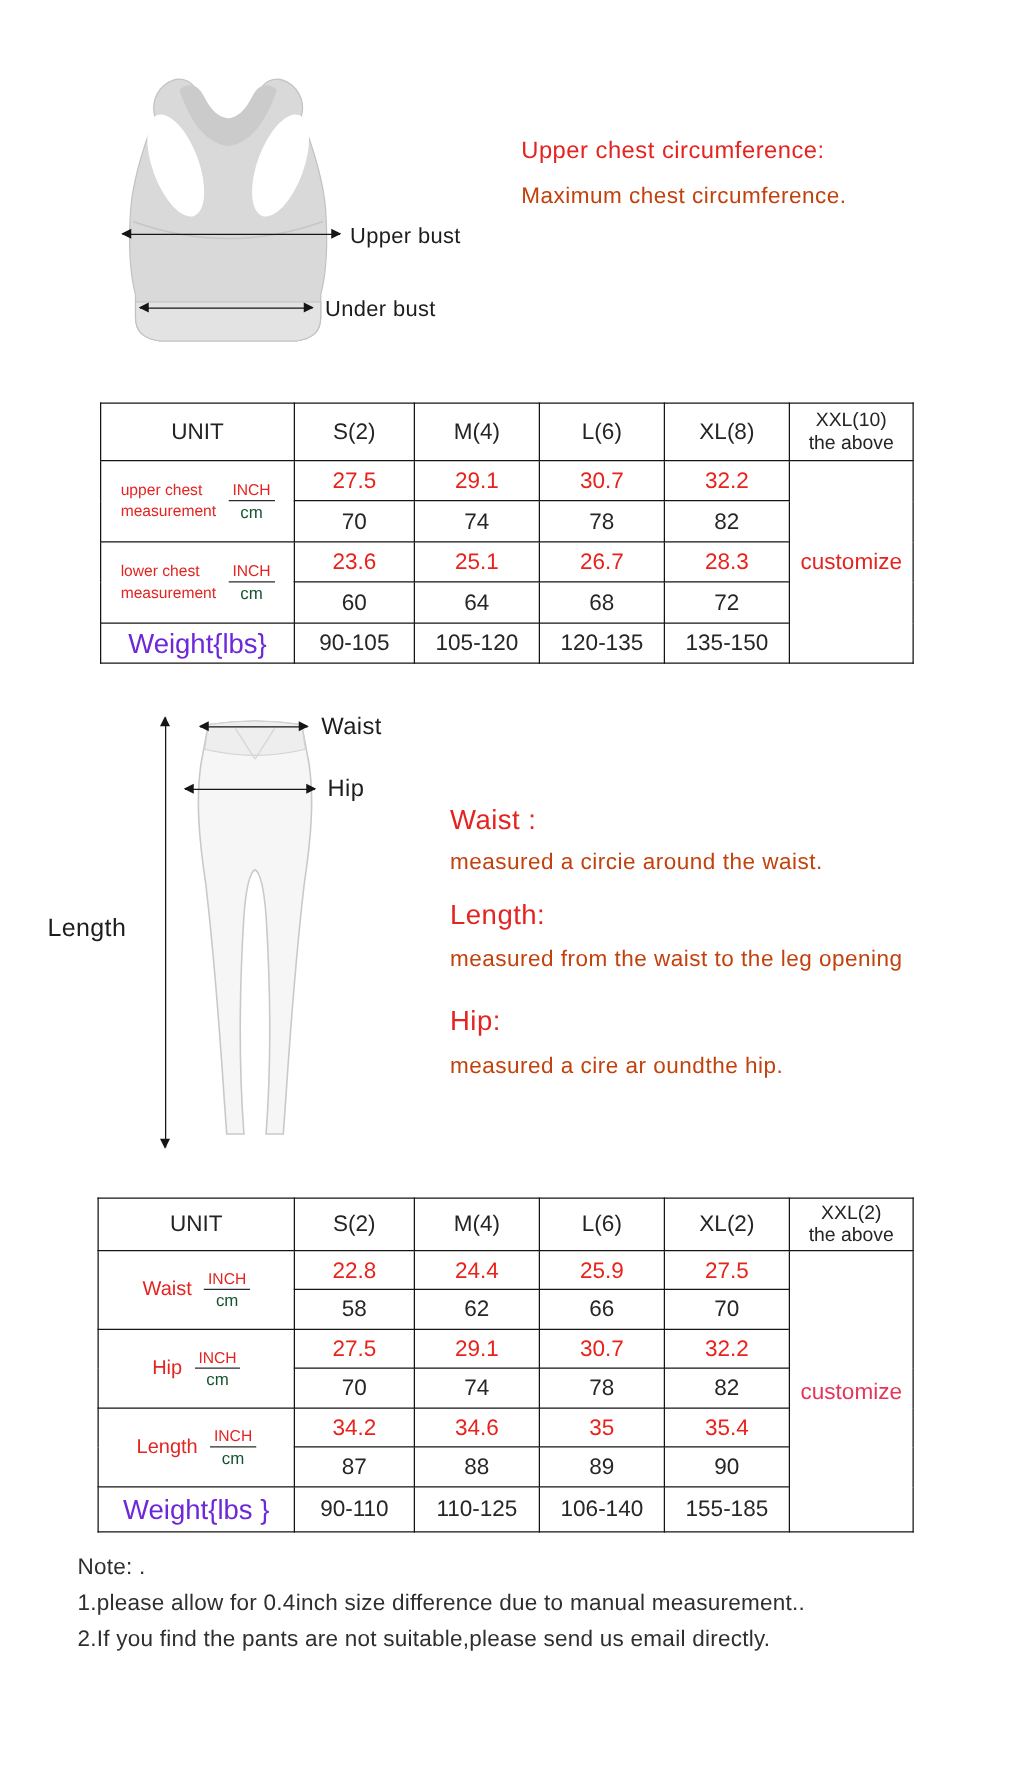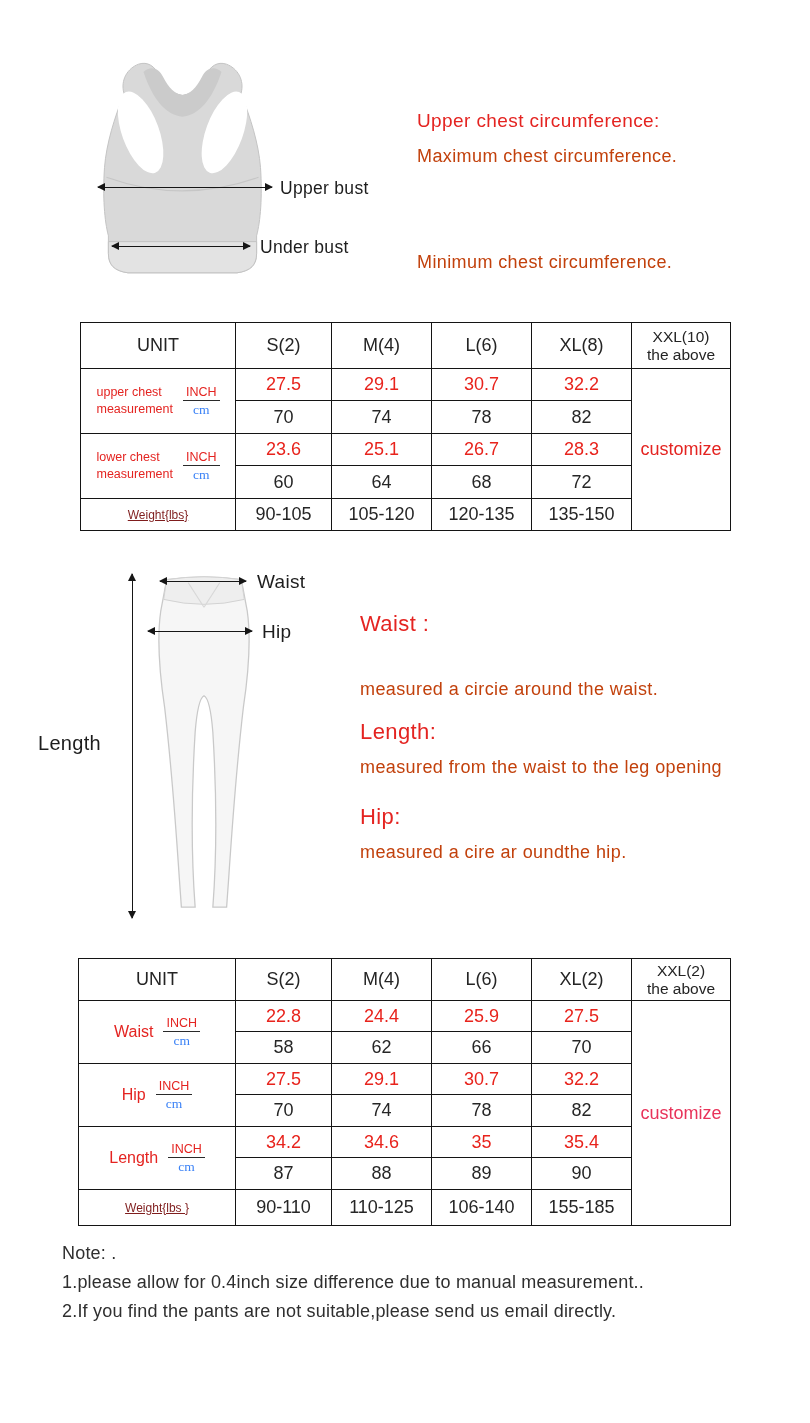--- a/index.html
+++ b/index.html
@@ -32,29 +32,29 @@
   
   table.size-table { position:absolute; border-collapse:collapse; table-layout:fixed; background:#fff; }
   table.size-table td, table.size-table th {
     border:1.8px solid #141414; padding:0; text-align:center; vertical-align:middle;
     font-weight:normal; overflow:hidden;
   }
   th.hdr { font-size:18px; color:#242424; }
   th.hdr-xxl { font-size:15.5px; color:#242424; line-height:1.15; }
   td.val-red  { color:#e8231c; font-size:18px; }
   td.val-dark { color:#262626; font-size:18px; }
-  td.weight-lbl { color:#7f1d1d; font-size:12px;text-decoration:underline; }
+  td.weight-lbl { color:#6d28d9; font-size:22px; }
   td.customize-red     { color:#e42421; font-size:18px; }
   td.customize-crimson { color:#e8335a; font-size:18px; }
   .label-flex { display:flex; align-items:center; justify-content:center; gap:10px; }
   .lbl-2line { font-size:12.5px; color:#e42421; text-align:left; line-height:1.35; }
   .lbl-1line { font-size:16px; color:#e42421; }
   .frac { display:inline-flex; flex-direction:column; align-items:center; line-height:1.15; }
   .frac .fr-top { color:#e42421; font-size:12.5px; border-bottom:1.4px solid #2a2a2a; padding:0 3px 1px; }
-  .frac .fr-bot { color:#3b82f6; font-size:13.5px; padding-top:1px;font-family:Liberation Serif, serif; }
+  .frac .fr-bot { color:#14532d; font-size:13.5px; padding-top:1px; }
 
   
   .note-line  { position:absolute; left:62px; font-size:18px; color:#2f2f2f; letter-spacing:.2px; white-space:nowrap; }
   .note-serif { font-family:"Liberation Serif", serif; letter-spacing:.6px; }
 </style>
 </head>
 <body>
 
 <div class="page">
 
@@ -68,21 +68,20 @@
   </svg>
 
   <div class="arrow-h" style="left:98px;top:187px;width:174px;"></div>
   <div class="diagram-label" style="left:280px;top:178px;">Upper bust</div>
 
   <div class="arrow-h" style="left:112px;top:246px;width:138px;"></div>
   <div class="diagram-label" style="left:260px;top:237px;">Under bust</div>
 
   <div class="red-heading" style="left:417px;top:110px;">Upper chest circumference:</div>
   <div class="dark-desc" style="left:417px;top:146px;">Maximum chest circumference.</div>
-  <div class="dark-desc" style="left:417px;top:252px;">Minimum chest circumference.</div>
 
   <table class="size-table" style="left:80px;top:322px;width:650px;">
     <colgroup>
       <col style="width:155px">
         <col style="width:96px">
         <col style="width:100px">
       <col style="width:100px">
         <col style="width:100px">
         <col style="width:99px">
     </colgroup>
@@ -165,21 +164,21 @@
 
   <div class="arrow-h" style="left:160px;top:581px;width:86px;"></div>
   <div class="diagram-label" style="left:257px;top:571px;font-size:19px;">Waist</div>
 
   <div class="arrow-h" style="left:148px;top:631px;width:104px;"></div>
   <div class="diagram-label" style="left:262px;top:621px;font-size:19px;">Hip</div>
 
   <div class="arrow-v" style="left:132px;top:574px;height:344px;"></div>
   <div class="diagram-label" style="left:38px;top:732px;font-size:20px;">Length</div>
 
-  <div class="red-heading-lg" style="left:360px;top:611px;">Waist :</div>
+  <div class="red-heading-lg" style="left:360px;top:643px;">Waist :</div>
   <div class="dark-desc" style="left:360px;top:679px;">measured a circie around the waist.</div>
   <div class="red-heading-lg" style="left:360px;top:719px;">Length:</div>
   <div class="dark-desc" style="left:360px;top:757px;">measured from the waist to the leg opening</div>
   <div class="red-heading-lg" style="left:360px;top:804px;">Hip:</div>
   <div class="dark-desc" style="left:360px;top:842px;">measured a cire ar oundthe hip.</div>
 
   <table class="size-table" style="left:78px;top:958px;width:652px;">
     <colgroup>
       <col style="width:157px">
         <col style="width:96px">

